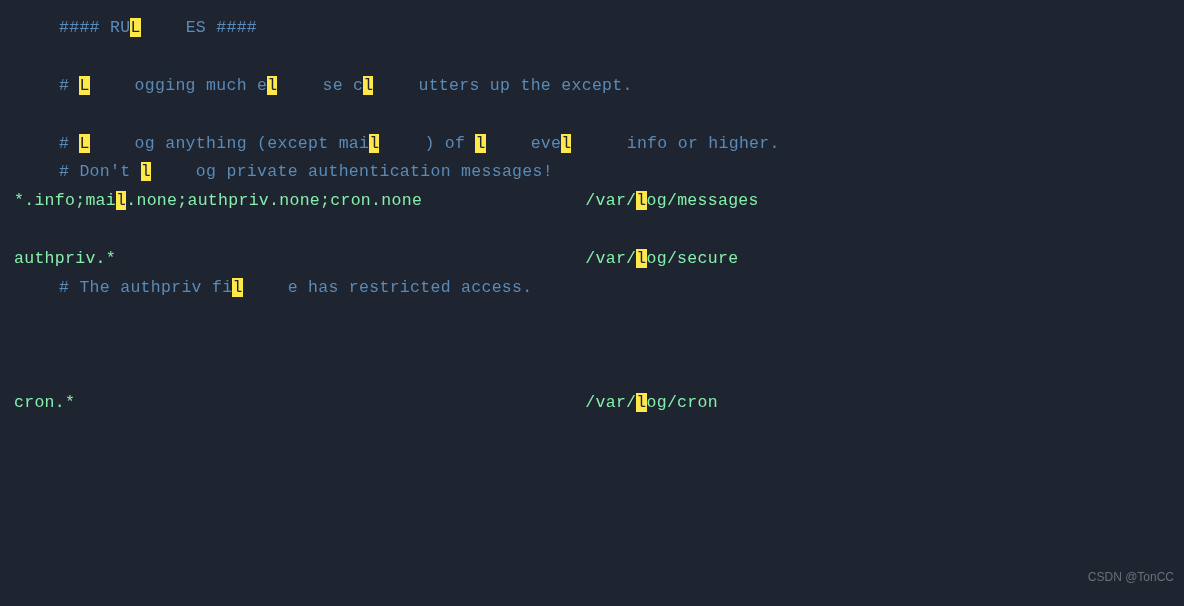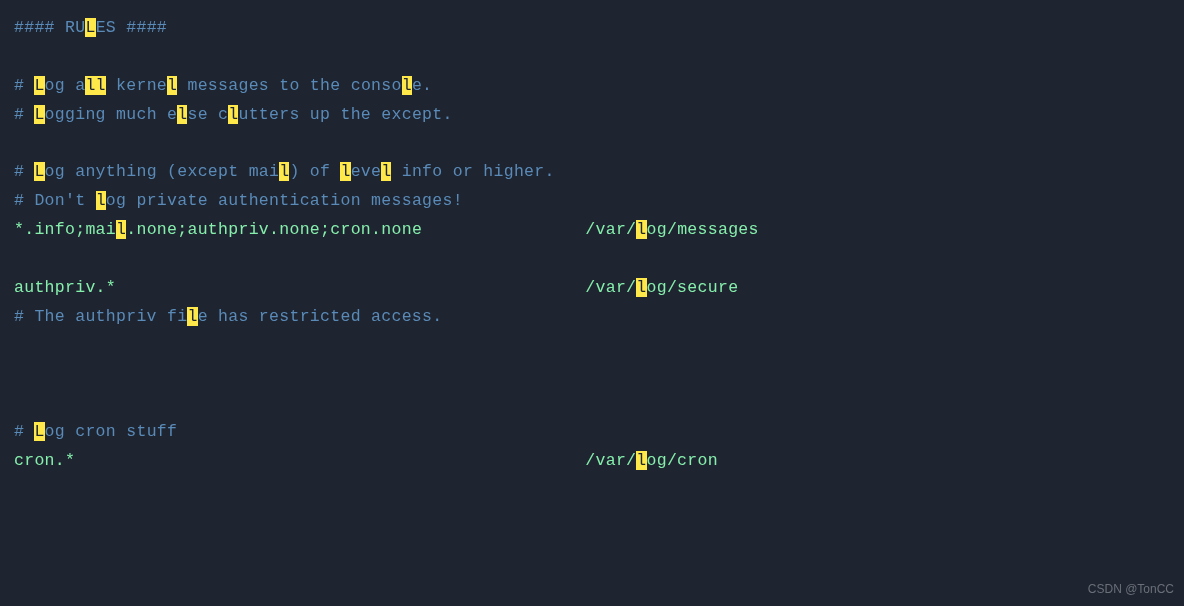--- a/index.html
+++ b/index.html
@@ -10,47 +10,45 @@
     line-height: 1.75;
     color: #d7d7d0;
     padding: 14px 14px 0 14px;
     width: 1184px;
     height: 606px;
     overflow: hidden;
     position: relative;
     letter-spacing: 0.3px;
   }
   .line { white-space: pre; }
-  .cmt { color: #5a8bb8; }
+  .cmt { color: #5a8bb8; margin-left: 45px; }
   .txt { color: #86efac; }
   .hl { background: #ffe94a; color: #1e2430; }
   .watermark {
     position: absolute;
-    bottom: 6px;
+    bottom: 18px;
     right: 10px;
     font-size: 12px;
     color: #6a6f78;
     font-family: sans-serif;
     letter-spacing: 0;
   }
 </style>
 </head>
 <body>
 
 <div id="term">
     <div class="line"><span class="cmt">#### RU</span><span class="hl">L</span><span class="cmt">ES ####</span></div>
     <div class="line">&nbsp;</div>
-    <div class="line"><span class="cmt"># </span><span class="hl">L</span><span class="cmt">og a</span><span class="hl">ll</span><span class="cmt"> kerne</span><span class="hl">l</span><span class="cmt"> messages to the conso</span><span class="hl">l</span><span class="cmt">e.</span></div>
     <div class="line"><span class="cmt"># </span><span class="hl">L</span><span class="cmt">ogging much e</span><span class="hl">l</span><span class="cmt">se c</span><span class="hl">l</span><span class="cmt">utters up the except.</span></div>
     <div class="line">&nbsp;</div>
     <div class="line"><span class="cmt"># </span><span class="hl">L</span><span class="cmt">og anything (except mai</span><span class="hl">l</span><span class="cmt">) of </span><span class="hl">l</span><span class="cmt">eve</span><span class="hl">l</span><span class="cmt"> info or higher.</span></div>
     <div class="line"><span class="cmt"># Don't </span><span class="hl">l</span><span class="cmt">og private authentication messages!</span></div>
     <div class="line"><span class="txt">*.info;mai</span><span class="hl">l</span><span class="txt">.none;authpriv.none;cron.none                /var/</span><span class="hl">l</span><span class="txt">og/messages</span></div>
     <div class="line">&nbsp;</div>
     <div class="line"><span class="txt">authpriv.*                                              /var/</span><span class="hl">l</span><span class="txt">og/secure</span></div>
     <div class="line"><span class="cmt"># The authpriv fi</span><span class="hl">l</span><span class="cmt">e has restricted access.</span></div>
     <div class="line">&nbsp;</div>
     <div class="line">&nbsp;</div>
     <div class="line">&nbsp;</div>
-    <div class="line"><span class="cmt"># </span><span class="hl">L</span><span class="cmt">og cron stuff</span></div>
     <div class="line"><span class="txt">cron.*                                                  /var/</span><span class="hl">l</span><span class="txt">og/cron</span></div>
   </div>
 <div class="watermark">CSDN @TonCC</div>
 
 </body></html>

